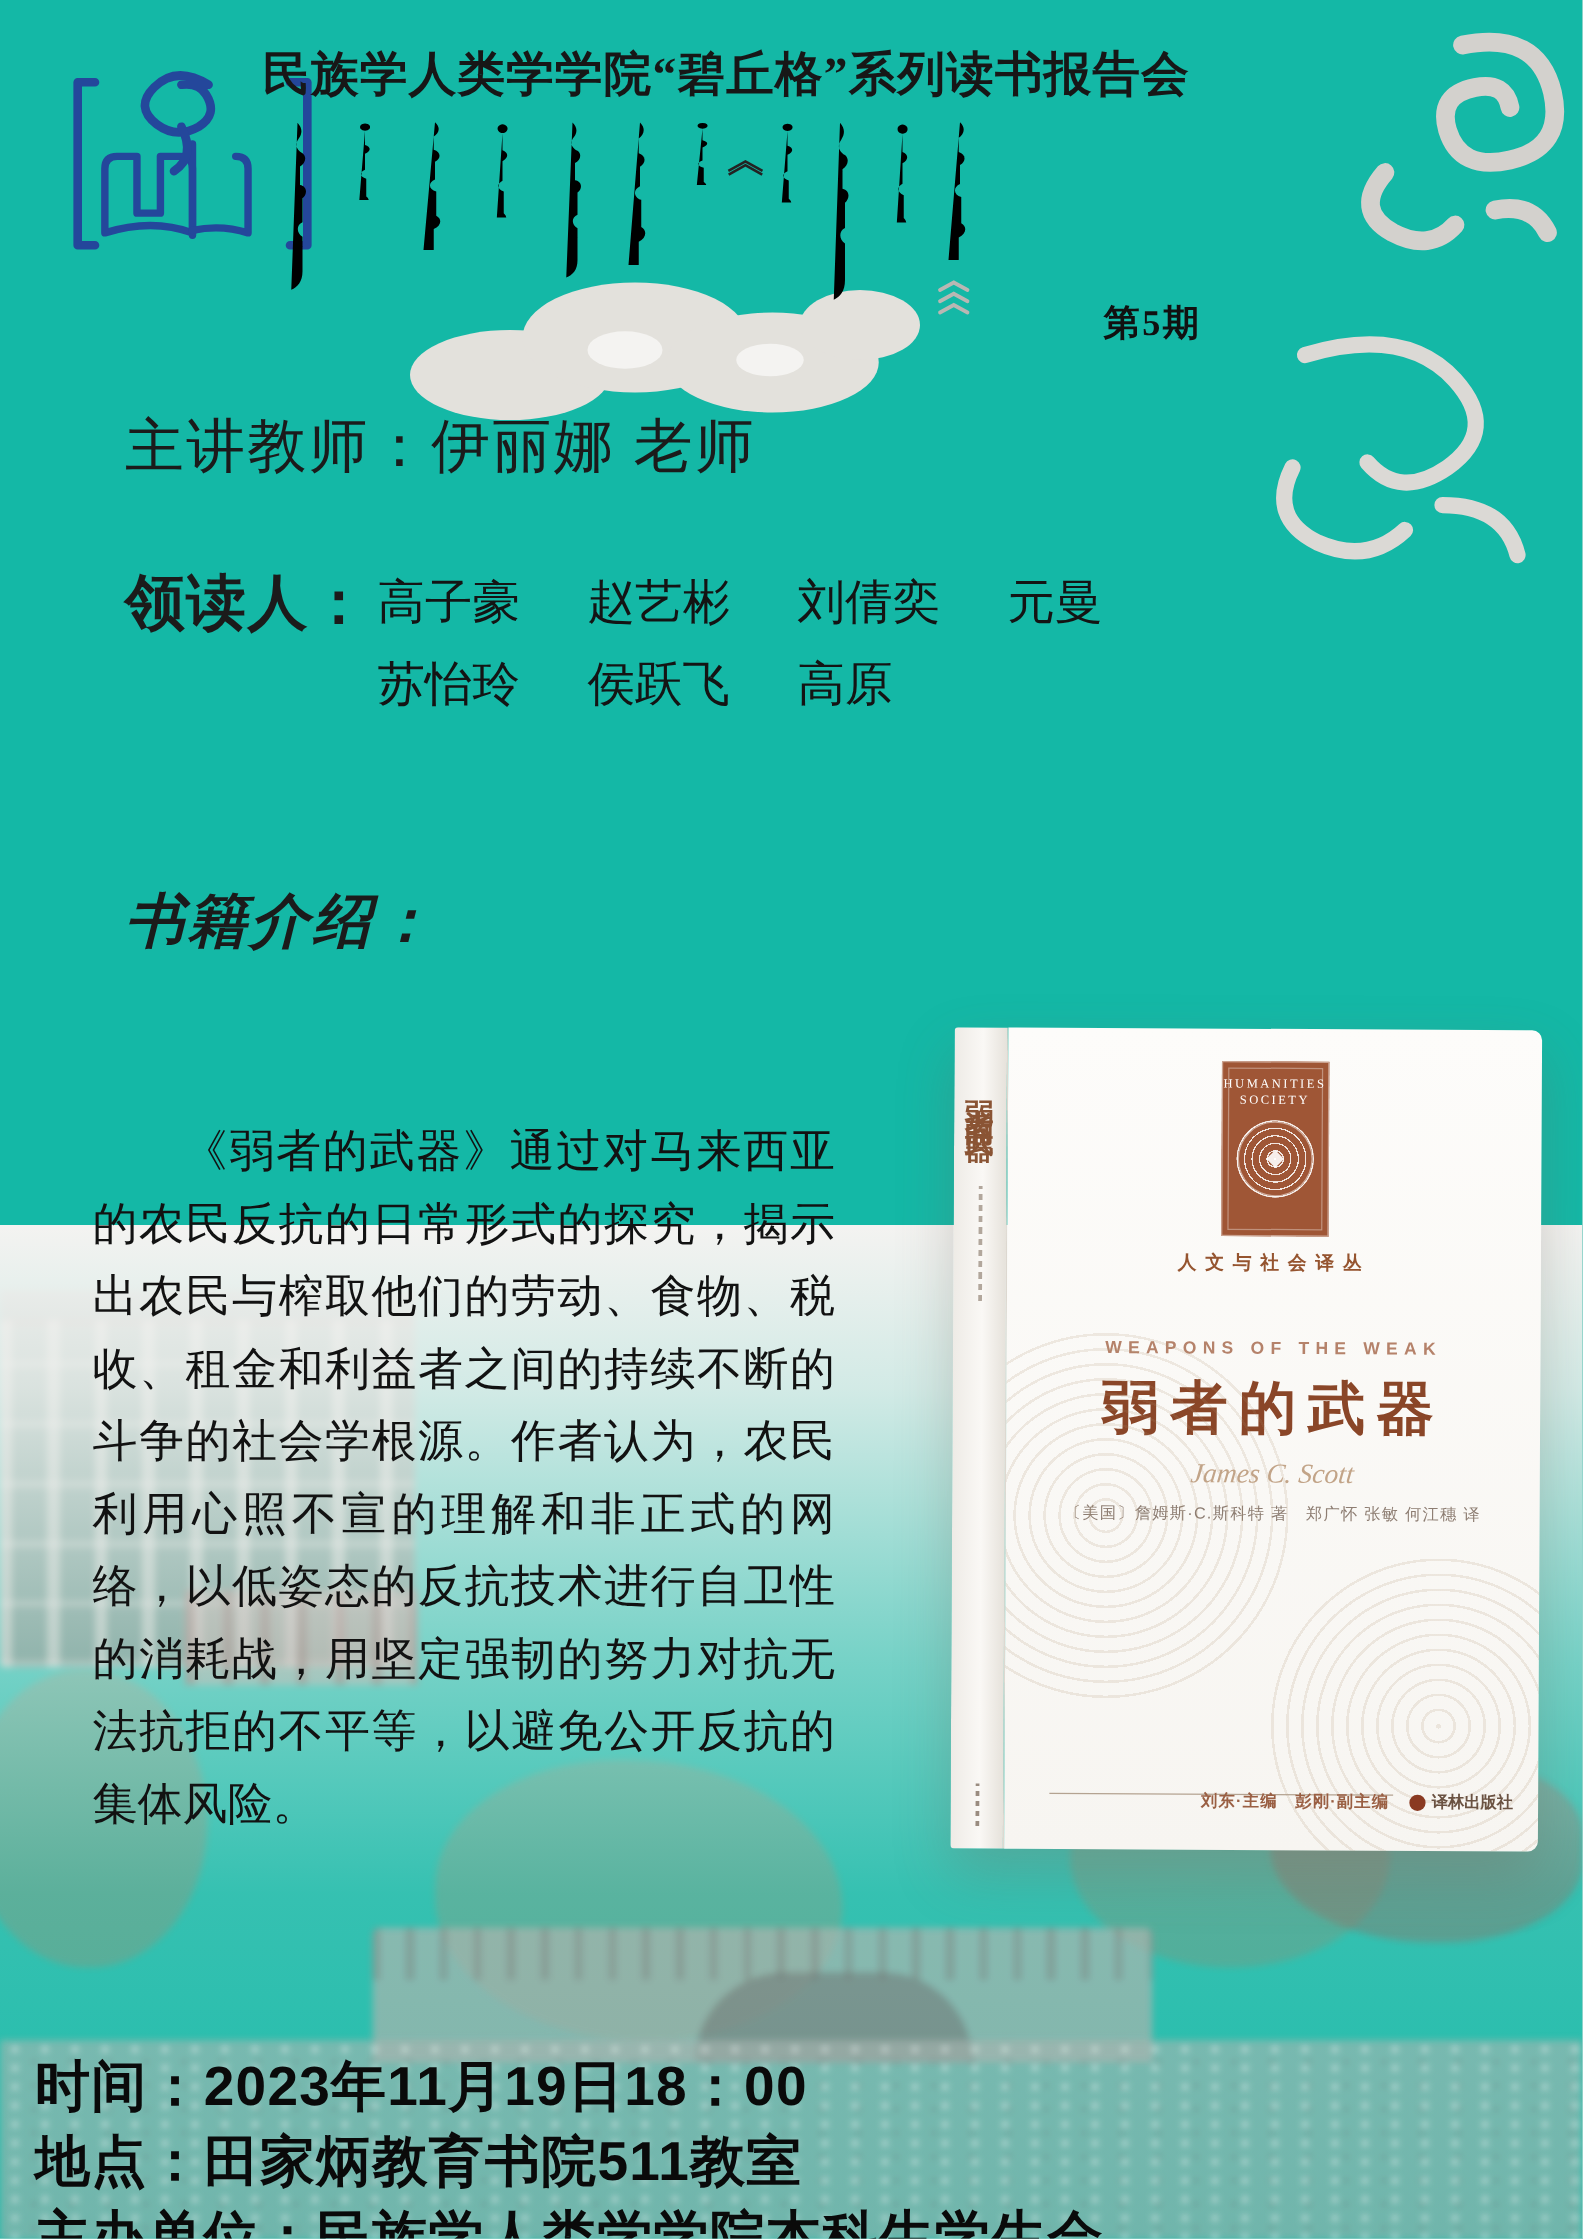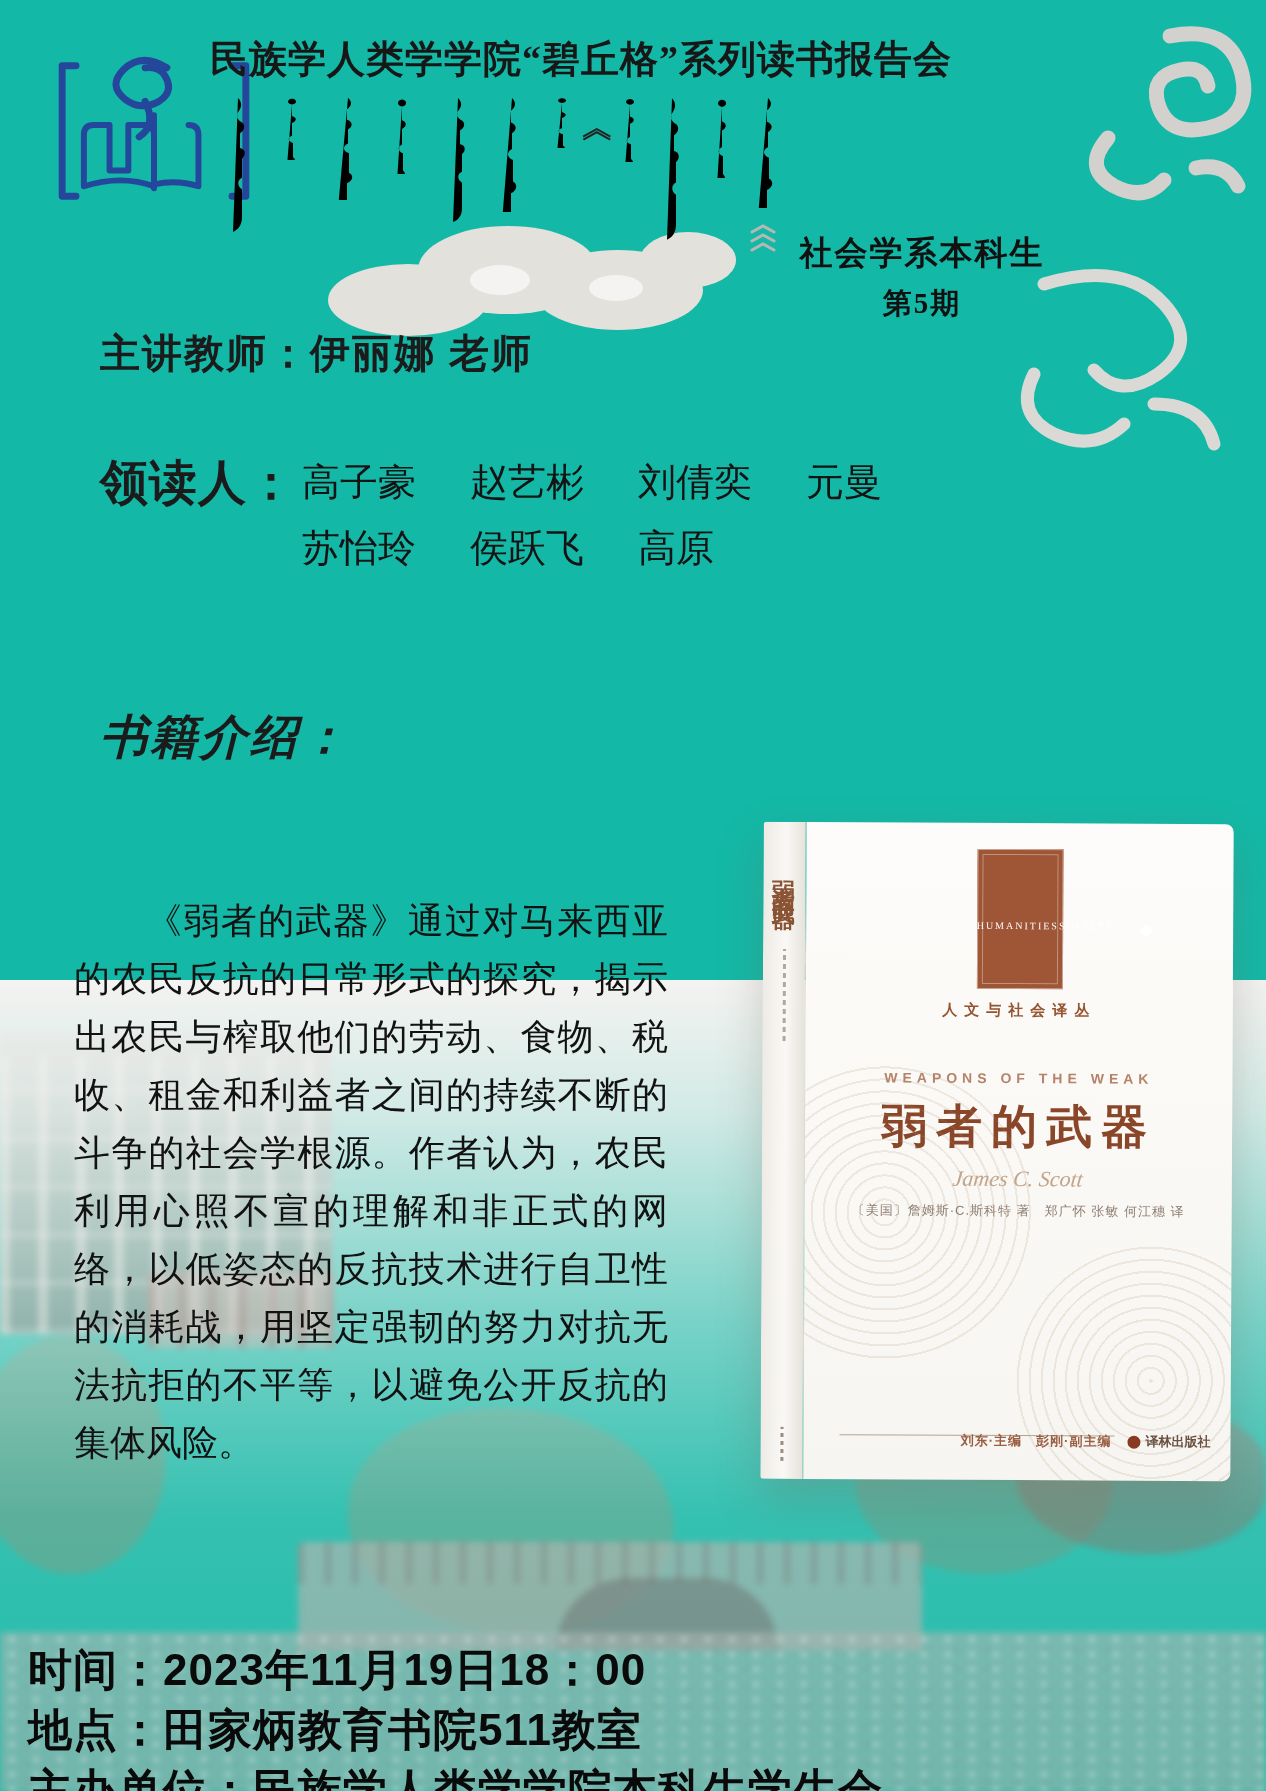--- a/index.html
+++ b/index.html
@@ -48,21 +48,21 @@
     font-family:"Liberation Serif",serif;font-weight:bold;font-size:38px;letter-spacing:1px;color:#171717;}
   .mong-row{position:absolute;left:228px;top:96px;z-index:2;display:flex;align-items:flex-start;}
   .mg{width:20px;flex:none;}
   .vbracket{font-size:30px;font-weight:bold;color:#232323;transform:rotate(90deg);transform-origin:center;
     display:inline-block;margin:10px 2px 0 2px;}
   .edition{position:absolute;left:772px;top:231px;width:300px;z-index:2;text-align:center;
     font-family:"Liberation Serif",serif;font-weight:bold;color:#111;}
   .edition .l1{font-size:33px;letter-spacing:2px;}
   .edition .l2{font-size:29px;margin-top:8px;letter-spacing:2px;}
   
-  .lecturer{position:absolute;left:100px;top:326px;z-index:2;font-size:40px;font-weight:bold;letter-spacing:2px;}
+  .lecturer{position:absolute;left:100px;top:326px;z-index:2;font-size:47px;font-weight:normal;letter-spacing:2px;}
   .readers{position:absolute;left:100px;top:452px;z-index:2;display:flex;align-items:flex-start;}
   .readers .label{font-size:48px;font-weight:bold;letter-spacing:1px;line-height:62px;}
   .readers .rows{margin-left:6px;font-family:Liberation Mono, monospace;}
   .readers .row{display:grid;grid-template-columns:repeat(4,168px);font-size:38px;line-height:66px;color:#141414;}
   
   .intro-head{position:absolute;left:100px;top:706px;z-index:2;font-size:47px;font-weight:bold;letter-spacing:3px;font-style:italic;}
   .intro-par{position:absolute;left:74px;top:856px;width:594px;z-index:2;
     font-size:36px;line-height:58px;text-align:justify;text-indent:2em;color:#121212;}
   
   .book{position:absolute;left:762px;top:823px;width:470px;height:657px;z-index:2;display:flex;
@@ -75,21 +75,21 @@
   .spine-pub{width:3px;height:34px;margin-top:auto;margin-bottom:18px;
     background:repeating-linear-gradient(0deg,#9a8c80 0 4px,transparent 4px 8px);}
   .front{position:relative;flex:1;background:linear-gradient(180deg,#fdfcfa,#f7f5f1);
     border-radius:0 8px 8px 0;display:flex;flex-direction:column;align-items:center;overflow:hidden;}
   .wm{position:absolute;border-radius:50%;
     background:repeating-radial-gradient(circle,rgba(170,140,105,.16) 0 2px,transparent 2px 12px);}
   .wm1{width:300px;height:300px;left:-70px;top:240px;}
   .wm2{width:280px;height:280px;right:-60px;bottom:-40px;}
   .emblem{margin-top:26px;width:86px;height:140px;background:#9f5636;flex:none;
     box-shadow:inset 0 0 0 1px rgba(255,255,255,.45),inset 0 0 0 5px #9f5636,inset 0 0 0 6px rgba(255,255,255,.35);
-    display:flex;flex-direction:row;align-items:center;padding-top:12px;box-sizing:border-box;}
+    display:flex;flex-direction:column;align-items:center;padding-top:12px;box-sizing:border-box;}
   .emblem .et{font-family:"Liberation Serif",serif;font-size:10px;color:#fff;letter-spacing:2px;line-height:13px;}
   .emblem-mandala{margin-top:9px;width:62px;height:62px;border-radius:50%;position:relative;
     background:repeating-radial-gradient(circle,rgba(255,255,255,.85) 0 1px,transparent 1px 6px);
     box-shadow:inset 0 0 0 2px rgba(255,255,255,.5);}
   .emblem-mandala::after{content:"";position:absolute;left:26px;top:26px;width:10px;height:10px;
     background:rgba(255,255,255,.9);transform:rotate(45deg);}
   .series-name{margin-top:12px;font-size:15px;color:#95542f;letter-spacing:7px;font-weight:bold;}
   .cover-en{margin-top:50px;font-size:14px;color:#b5826a;letter-spacing:5px;font-weight:bold;}
   .cover-cn{margin-top:10px;font-size:46px;font-weight:bold;color:#8a4628;letter-spacing:9px;}
   .signature{margin-top:8px;font-family:"Liberation Serif",serif;font-style:italic;
@@ -198,21 +198,20 @@
       </svg>
     <svg class="mg" style="height:82px;margin-right:26px" viewBox="0 0 20 90" preserveAspectRatio="none">
         <use href="#mg2"></use>
       </svg>
     <svg class="mg" style="height:112px" viewBox="0 0 20 118" preserveAspectRatio="none">
         <use href="#mg3"></use>
       </svg>
   </div>
 
   <div class="edition">
-    <div class="l1">社会学系本科生</div>
     <div class="l2">第5期</div>
   </div>
 
   <div class="lecturer">
     <span>主讲教师：</span><span>伊丽娜 老师</span>
   </div>
 
   <div class="readers">
     <span class="label">领读人：</span>
     <div class="rows">

